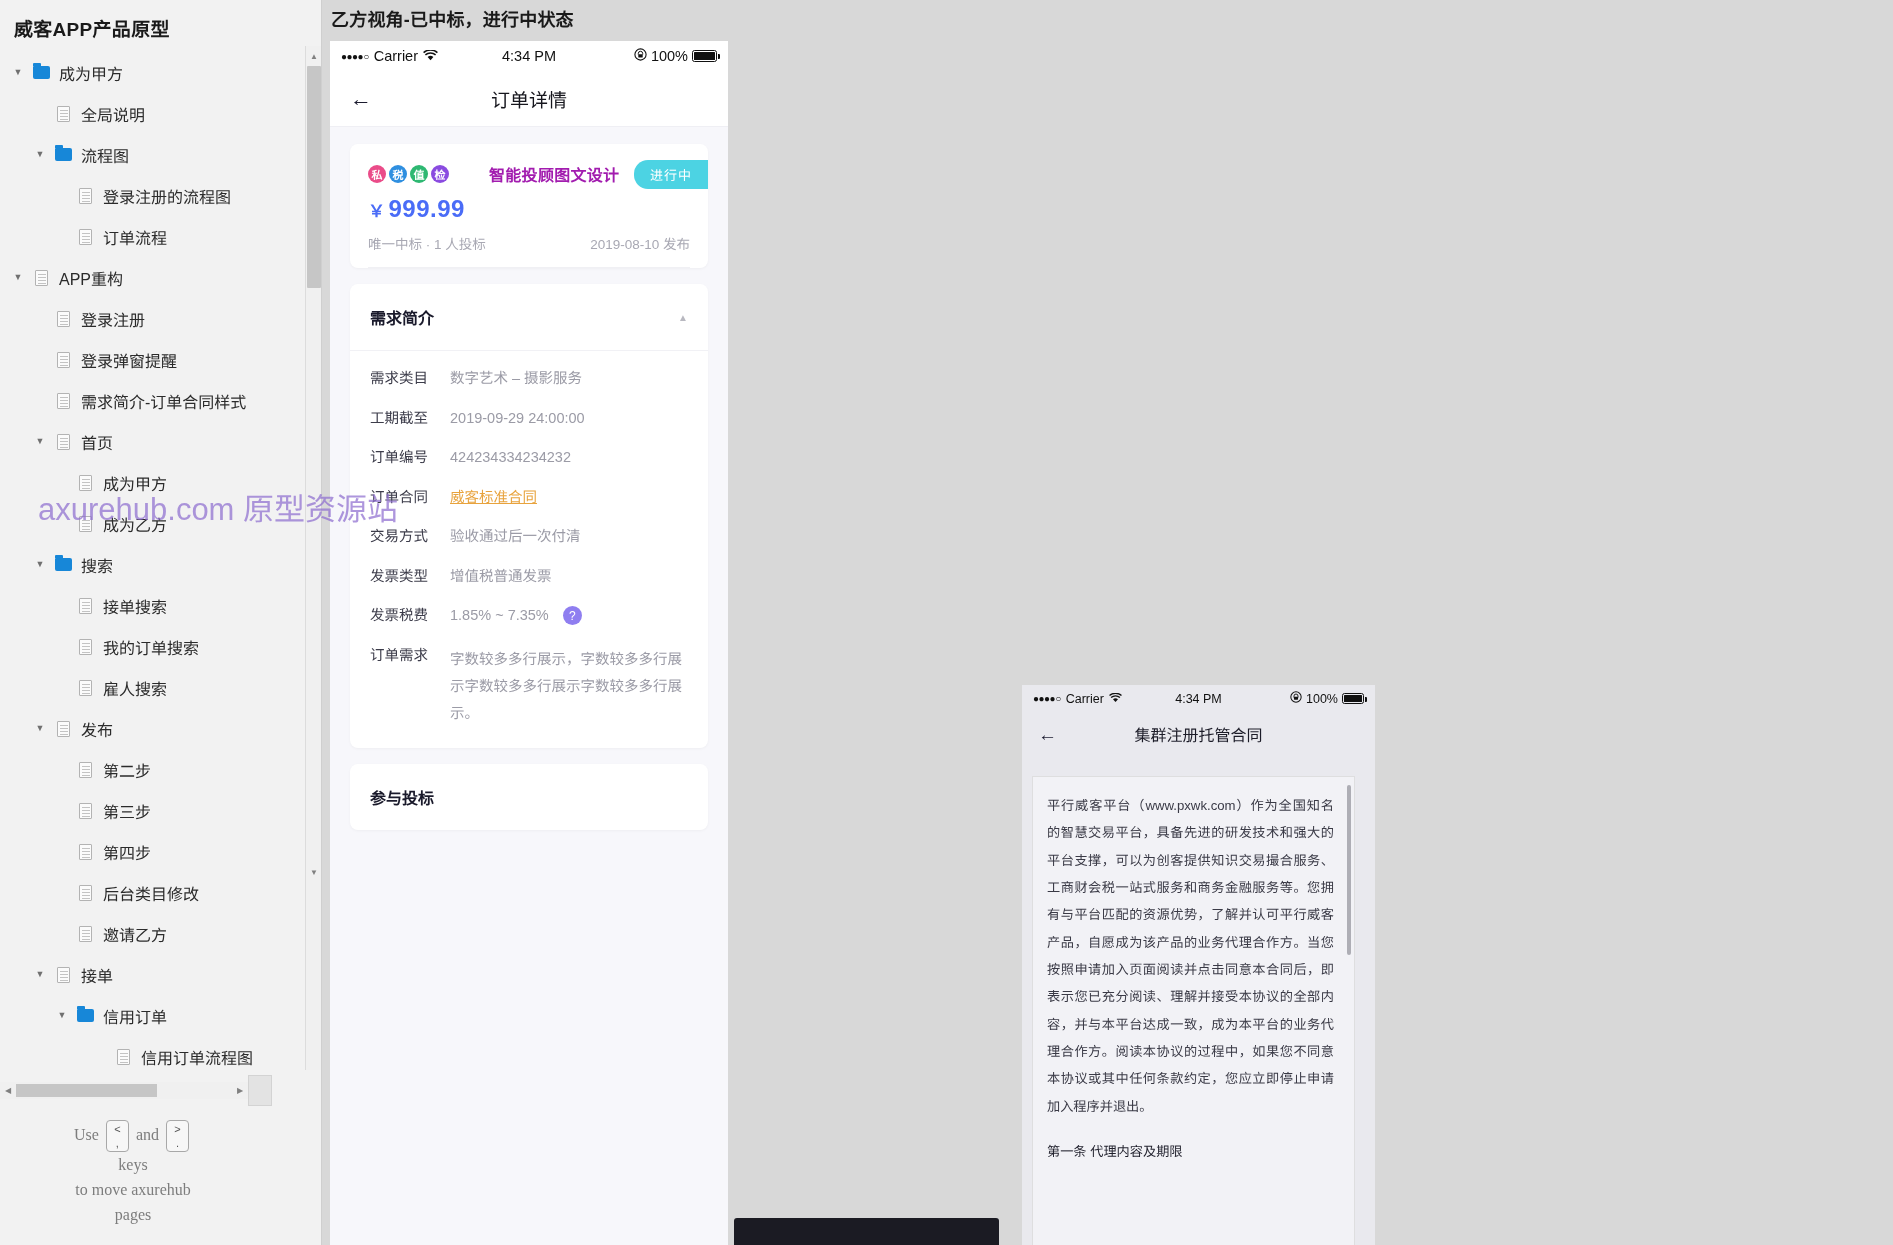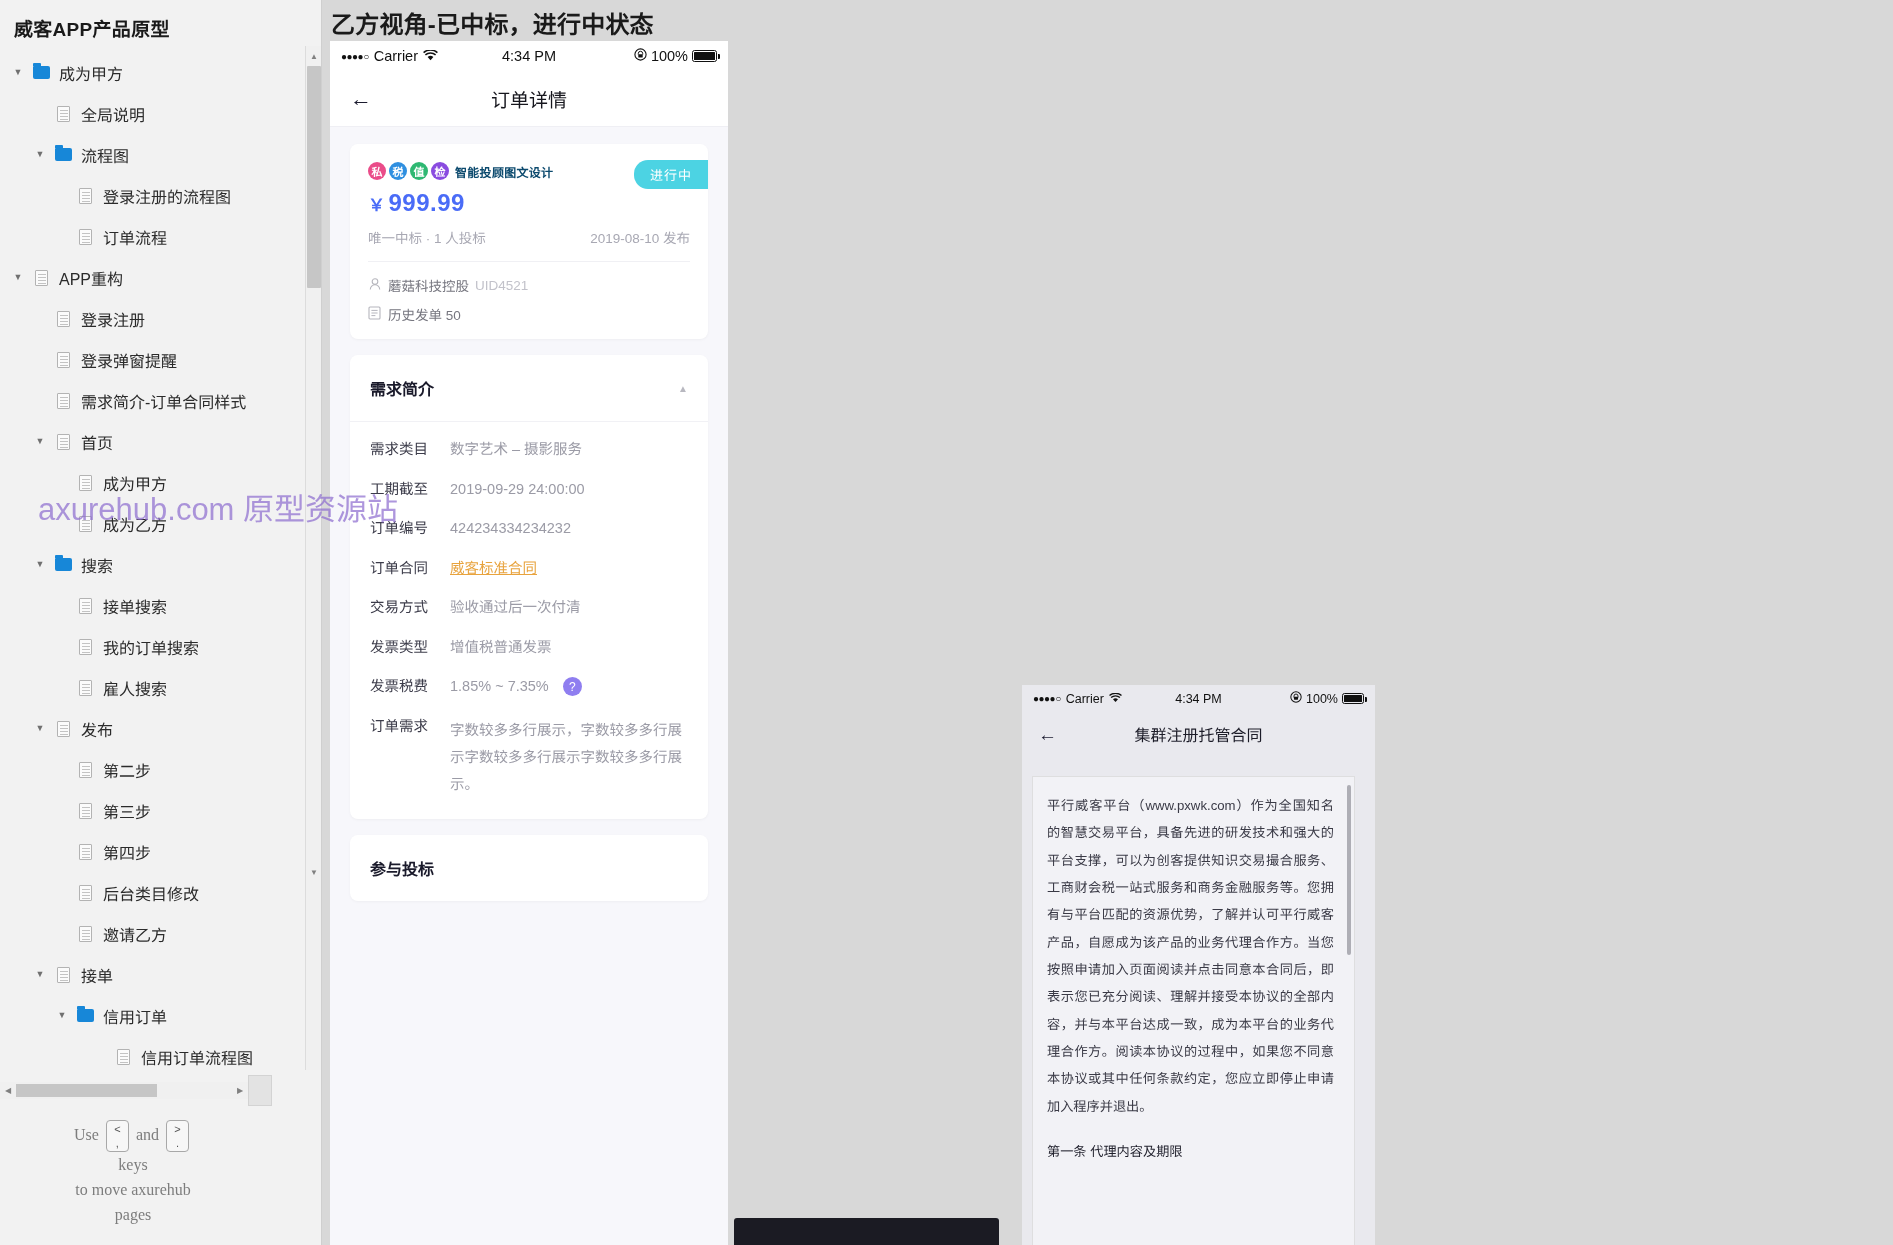--- a/index.html
+++ b/index.html
@@ -172,21 +172,21 @@
   
   #canvas {
     position: absolute;
     left: 322px; top: 0;
     width: 1571px; height: 1245px;
     background: #d8d8d8;
   }
   #page-heading {
     position: absolute;
     left: 9px; top: 5px;
-    font-size: 24px;
+    font-size: 18px;
     font-weight: bold;
     color: #1a1a1a;
     letter-spacing: 0.2px;
   }
 
   
   #phone1 {
     position: absolute;
     left: 8px; top: 41px;
     width: 398px; height: 1204px;
@@ -257,24 +257,25 @@
   .badges { display: flex; gap: 3px; margin-right: 6px; }
   .bdg {
     width: 18px; height: 18px;
     border-radius: 50%;
     color: #fff;
     font-size: 11px;
     display: flex; align-items: center; justify-content: center;
     font-weight: 600;
   }
   .order-title {
-    font-size: 12px;
+    font-size: 16px;
     font-weight: bold;
-    color: #0c4a6e;
+    color: #a21caf;
     letter-spacing: 0.3px;
+    margin-left: 34px;
   }
   .status-pill {
     position: absolute;
     right: 0; top: 16px;
     background: #4cd3e3;
     color: #fff;
     font-size: 13px;
     padding: 5px 16px;
     border-radius: 14px 0 0 14px;
     letter-spacing: 1px;
@@ -674,41 +675,20 @@
           </div>
         <span class="order-title">智能投顾图文设计</span>
       </div>
       <div class="price">
         <span class="yen">￥</span><span>999.99</span>
       </div>
       <div class="meta-row">
         <span>唯一中标 · 1 人投标</span>
         <span>2019-08-10 发布</span>
       </div>
-      <div class="party-rows">
-        <div class="party-row">
-          <span class="mi">
-            <svg width="14" height="14" viewBox="0 0 14 14">
-                <circle cx="7" cy="4.6" r="2.8" fill="none" stroke="#b6b6bd" stroke-width="1.1"></circle>
-                <path d="M2.3 12.4 a4.7 4.7 0 0 1 9.4 0" fill="none" stroke="#b6b6bd" stroke-width="1.1"></path>
-              </svg>
-          </span>
-          <span>蘑菇科技控股</span>
-          <span class="uid">UID4521</span>
-        </div>
-        <div class="party-row">
-          <span class="mi">
-            <svg width="13" height="14" viewBox="0 0 13 14">
-                <rect x="1" y="1" width="11" height="12" rx="1" fill="none" stroke="#b6b6bd" stroke-width="1.1"></rect>
-                <path d="M3.4 4.4 h6.2 M3.4 7 h6.2 M3.4 9.6 h4" stroke="#b6b6bd" stroke-width="1"></path>
-              </svg>
-          </span>
-          <span>历史发单 50</span>
-        </div>
-      </div>
     </div>
 
     <div class="card card-sec">
       <div class="sec-head">
         <span>需求简介</span>
         <span class="caret">▲</span>
       </div>
       <div class="sec-body" id="req-rows">
           <div class="drow">
             <span class="dk">需求类目</span>

